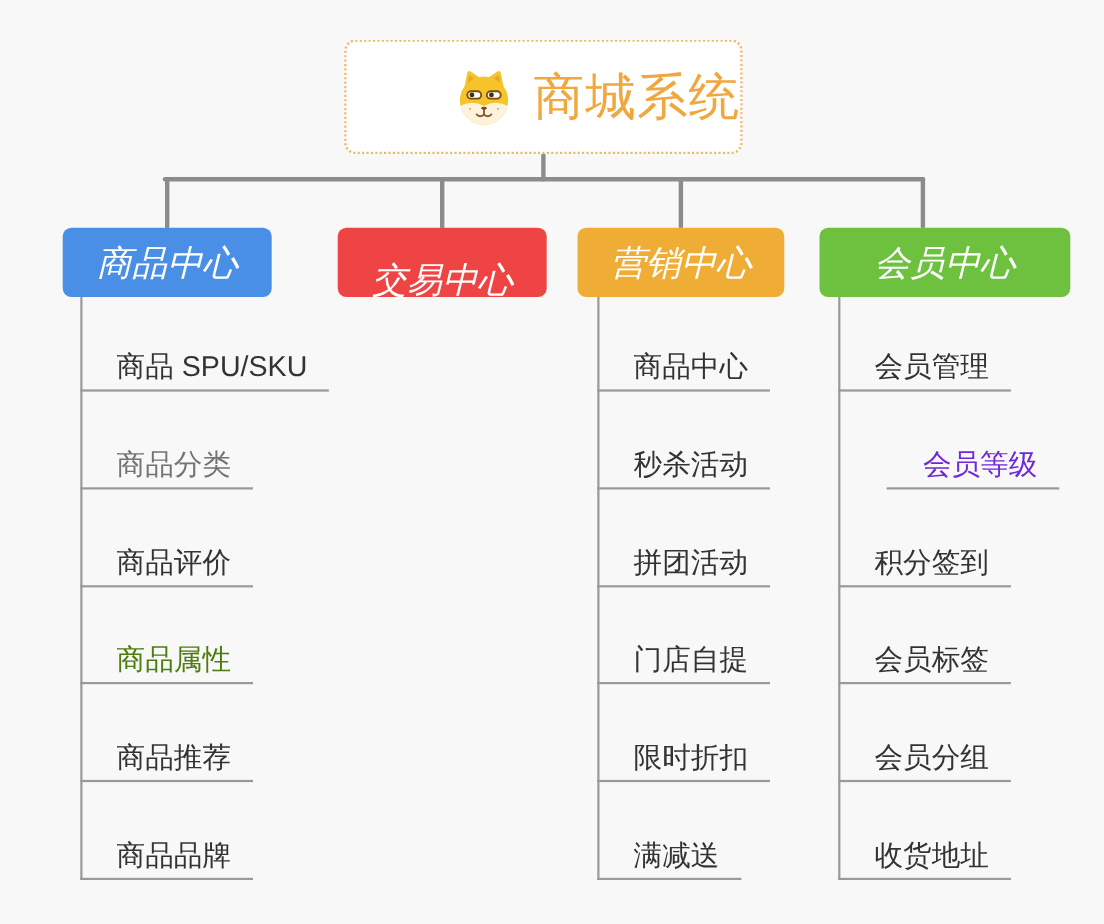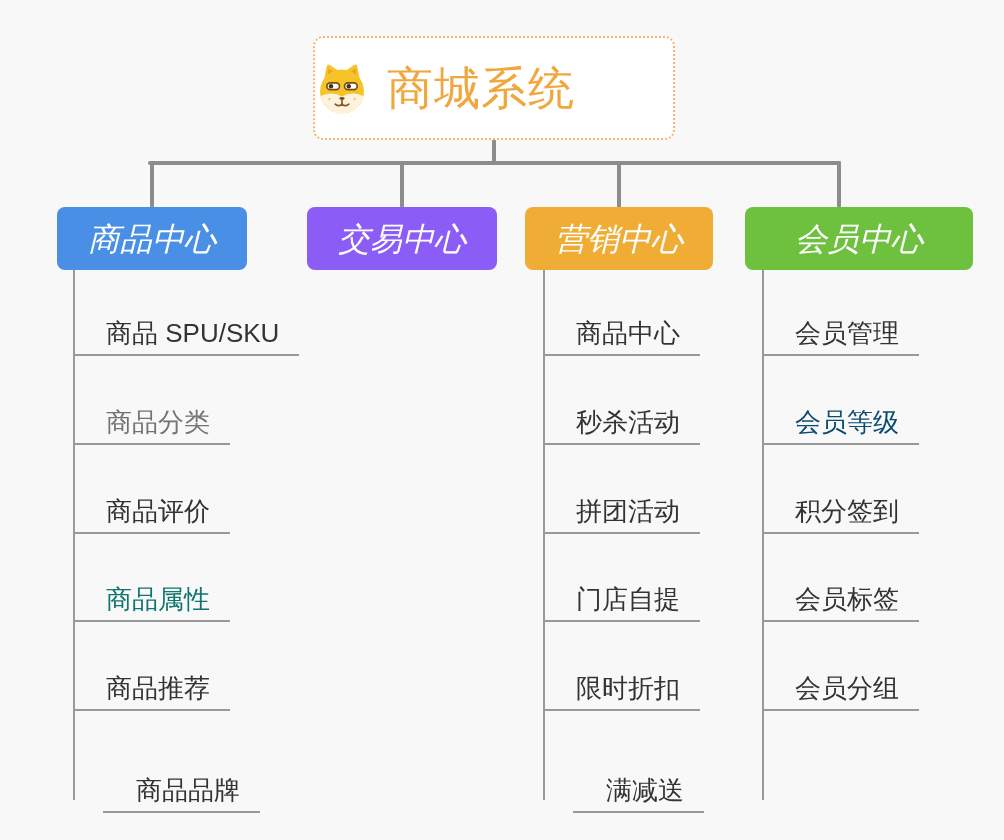--- a/index.html
+++ b/index.html
@@ -13,21 +13,21 @@
     background:var(--canvas-bg,#f8f8f8);
     overflow:hidden;
   }
   
   .root-node{
     position:absolute;left:313px;top:36px;width:362px;height:104px;
     background:#ffffff;
     border:2px dotted var(--root-border,#f2b766);
     border-radius:10px;
     box-sizing:border-box;
-    display:flex;align-items:center;justify-content:flex-start;gap:18px;
+    display:flex;align-items:center;justify-content:flex-end;gap:18px;
     cursor:pointer;
   }
   .root-title{
     font-size:46px;line-height:1;
     color:var(--root-title-color,#f0a73e);
     font-weight:500;
     letter-spacing:1px;
     white-space:nowrap;
   }
   .dog-icon{width:54px;height:54px;flex:0 0 auto;}
@@ -73,21 +73,21 @@
     color:#333333;
     border-bottom:2px solid var(--underline,#999999);
     white-space:nowrap;
     cursor:pointer;
   }
   .row-0{top:46px;}
   .row-1{top:135px;}
   .row-2{top:224px;}
   .row-3{top:312px;}
   .row-4{top:401px;}
-  .row-5{top:503px;margin-left:30px;}
+  .row-5{top:490px;}
 </style>
 </head>
 <body>
 
 <div class="stage">
 
   <div class="conn v root-stub"></div>
   <div class="conn h h-bar"></div>
   <div class="conn v stub-0"></div>
   <div class="conn v stub-1"></div>
@@ -120,50 +120,51 @@
       <path d="M24 51 Q28 55 32 51 Q36 55 40 51" stroke="#8a5a2a" stroke-width="2" fill="none" stroke-linecap="round"></path>
       <circle cx="17" cy="45" r="1.1" fill="#d9b24e"></circle>
       <circle cx="47" cy="45" r="1.1" fill="#d9b24e"></circle>
     </svg>
     <span class="root-title">商城系统</span>
   </div>
 
   <div class="branch-box bb-0" style="background: rgb(74, 143, 230);">
     <span class="branch-label">商品中心</span>
   </div>
-  <div class="branch-box bb-1" style="background: #8b5cf6;">
+  <div class="branch-box bb-1" style="background: #ef4444; align-items: flex-end;">
     <span class="branch-label">交易中心</span>
   </div>
   <div class="branch-box bb-2" style="background: rgb(239, 173, 54);">
     <span class="branch-label">营销中心</span>
   </div>
   <div class="branch-box bb-3" style="background: rgb(110, 193, 63);">
     <span class="branch-label">会员中心</span>
   </div>
 
   <div class="column col-0">
     <div class="vline"></div>
   <div class="item row-0" style="color: rgb(51, 51, 51);">商品 SPU/SKU</div>
       <div class="item row-1" style="color: #737373;">商品分类</div>
       <div class="item row-2" style="color: rgb(51, 51, 51);">商品评价</div>
-      <div class="item row-3" style="color: #0f766e;">商品属性</div>
+      <div class="item row-3" style="color: #4d7c0f;">商品属性</div>
       <div class="item row-4" style="color: rgb(51, 51, 51);">商品推荐</div>
       <div class="item row-5" style="color: rgb(51, 51, 51);">商品品牌</div>
     </div>
   <div class="column col-2">
     <div class="vline"></div>
   <div class="item row-0" style="color: rgb(51, 51, 51);">商品中心</div>
       <div class="item row-1" style="color: rgb(51, 51, 51);">秒杀活动</div>
       <div class="item row-2" style="color: rgb(51, 51, 51);">拼团活动</div>
       <div class="item row-3" style="color: rgb(51, 51, 51);">门店自提</div>
       <div class="item row-4" style="color: rgb(51, 51, 51);">限时折扣</div>
       <div class="item row-5" style="color: rgb(51, 51, 51);">满减送</div>
     </div>
   <div class="column col-3">
     <div class="vline"></div>
   <div class="item row-0" style="color: rgb(51, 51, 51);">会员管理</div>
-      <div class="item row-1" style="color: #0c4a6e;">会员等级</div>
+      <div class="item row-1" style="color: #6d28d9; margin-left: 44px;">会员等级</div>
       <div class="item row-2" style="color: rgb(51, 51, 51);">积分签到</div>
       <div class="item row-3" style="color: rgb(51, 51, 51);">会员标签</div>
       <div class="item row-4" style="color: rgb(51, 51, 51);">会员分组</div>
+      <div class="item row-5" style="color: rgb(51, 51, 51);">收货地址</div>
     </div>
 
 </div>
 
 </body></html>

